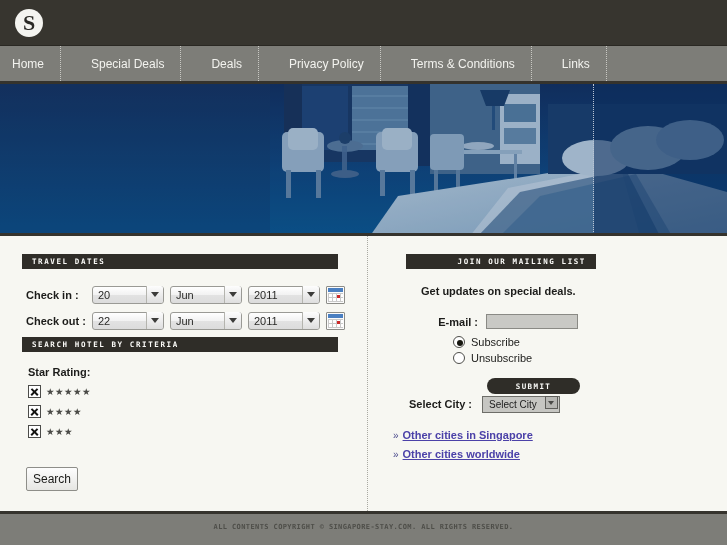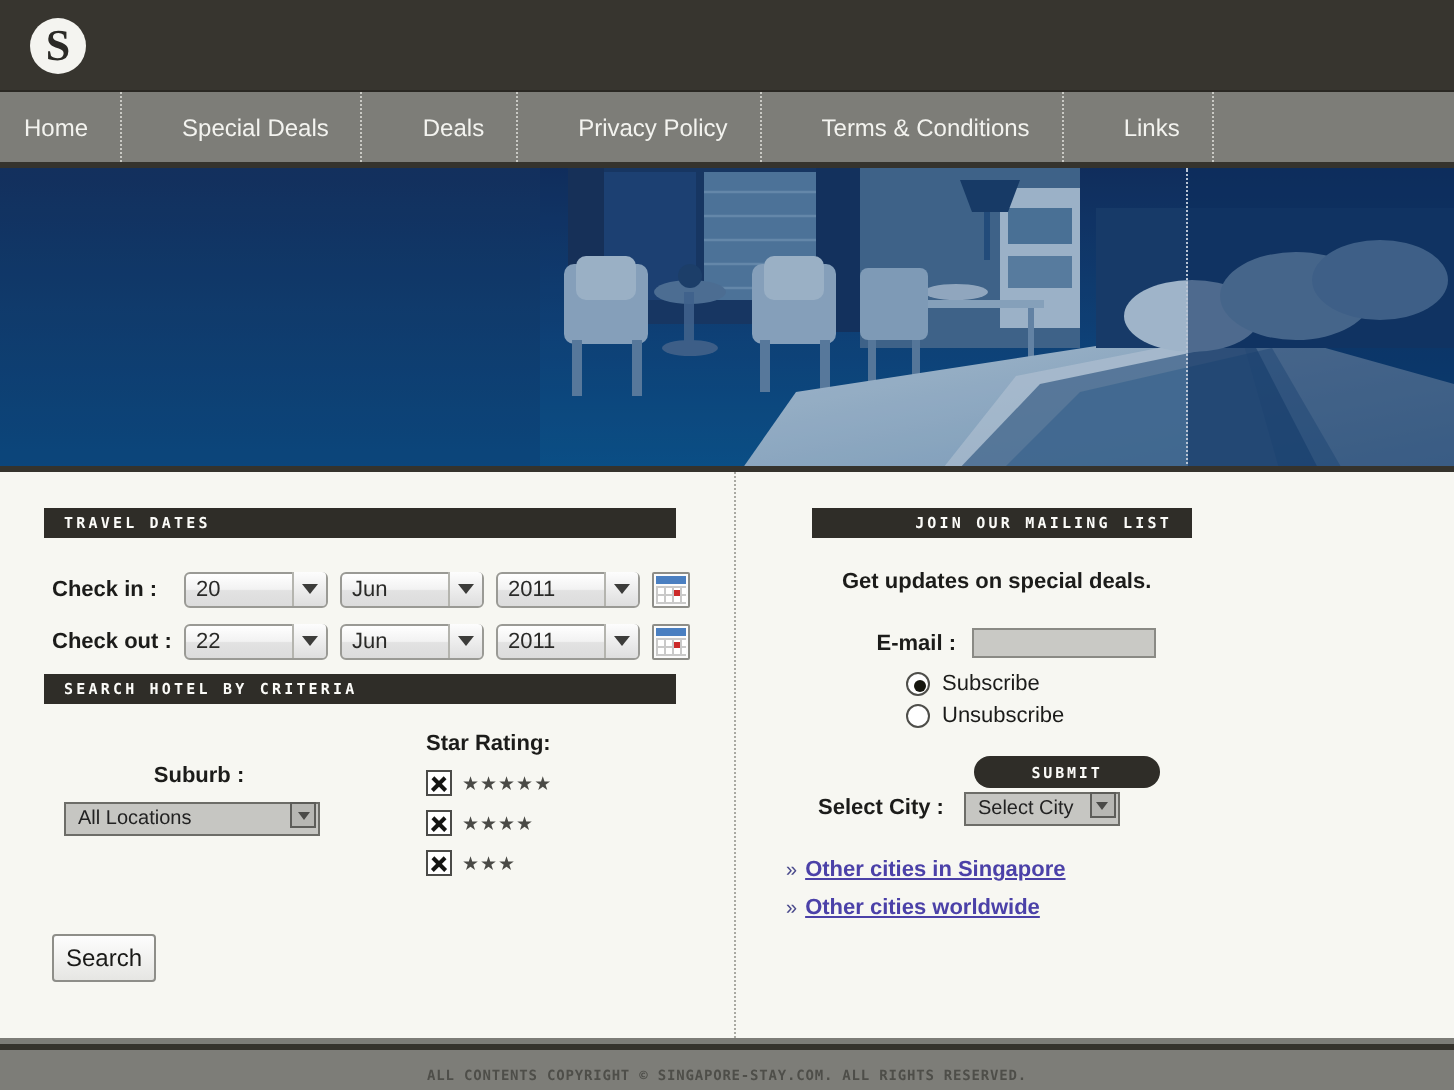--- a/index.html
+++ b/index.html
@@ -262,21 +262,21 @@
   .city-wrap { position: relative; display: inline-block; }
   .link-row { display: flex; align-items: center; margin: 0 0 7px 6px; }
   .bullet { color: #4a4a8c; font-size: 10px; margin-right: 4px; }
   .link {
     font-size: 11px; color: #4b41a8; text-decoration: underline;
     font-weight: bold; cursor: pointer;
   }
 
   
   .footer {
-    position: absolute; left: 0; bottom: 1px; width: 727px; height: 22px;
+    position: absolute; left: 0; bottom: 12px; width: 727px; height: 22px;
     background: #7d7d78;
     border-top: 3px solid #35332d;
     display: flex; align-items: flex-start; justify-content: center;
     overflow: hidden;
   }
   .footer-text {
     margin-top: 9px;
     font-family: "DejaVu Sans Mono", monospace;
     font-size: 7px; font-weight: bold; letter-spacing: .4px;
     color: #4e4e49;
@@ -435,27 +435,20 @@
         <span class="cal-icon">
           <span class="cal-top"></span>
             <span class="cal-grid"></span>
             <span class="cal-dot"></span>
         </span>
       </div>
 
       <div class="bar left-al" id="bar-criteria">SEARCH HOTEL BY CRITERIA</div>
 
       <div class="criteria-wrap">
-        <div class="crit-left">
-          <div class="suburb-lbl">Suburb :</div>
-          <span class="suburb-wrap">
-            <select class="suburb-sel"><option value="All Locations">All Locations</option></select>
-            <span class="suburb-arrow"></span>
-          </span>
-        </div>
         <div class="crit-right">
           <div class="star-title">Star Rating:</div>
           <div class="star-row">
             <span class="brokenbox"></span>
             <span class="stars">★★★★★</span>
           </div>
           <div class="star-row">
             <span class="brokenbox"></span>
             <span class="stars">★★★★</span>
           </div>

